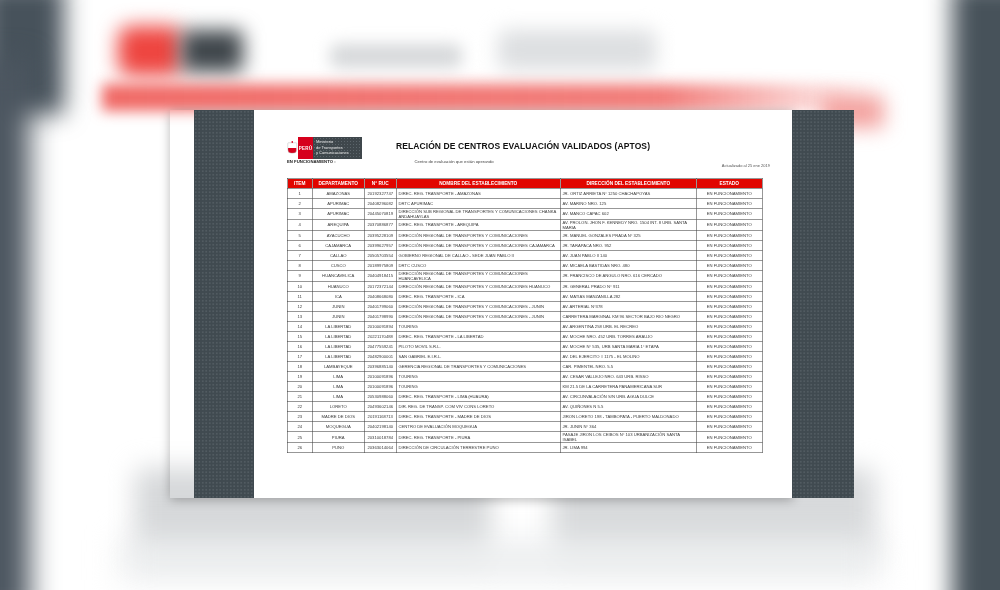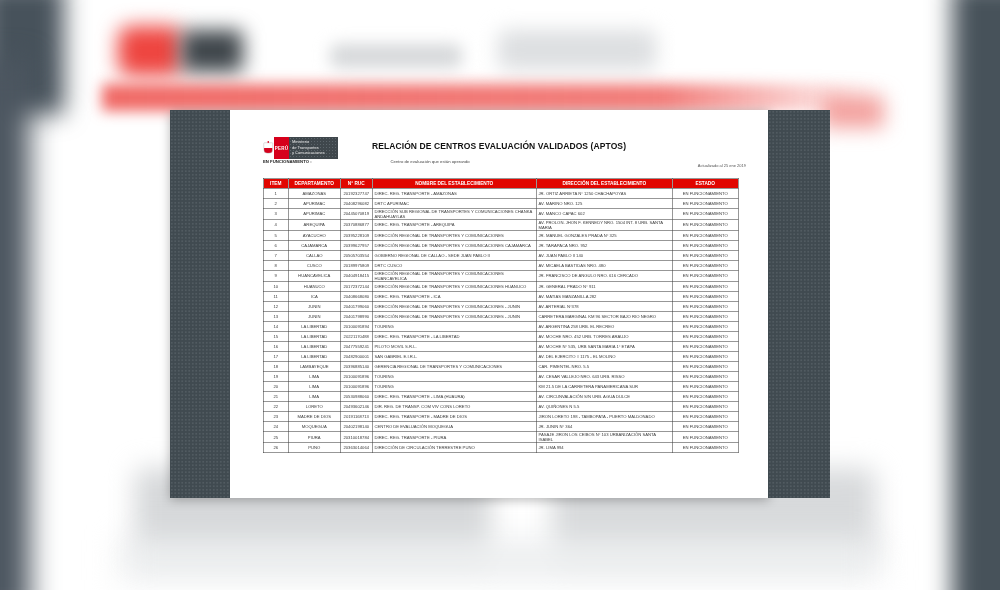--- a/index.html
+++ b/index.html
@@ -23,20 +23,21 @@
     filter:blur(7px);}
   .bg-redband2{left:822px;top:96px;width:62px;height:32px;background:rgba(240,140,136,.8);filter:blur(10px);}
   .bg-bottom1{left:135px;top:468px;width:356px;height:92px;background:#d6d8da;border-radius:10px;filter:blur(13px);}
   .bg-bottom2{left:552px;top:468px;width:324px;height:92px;background:#d8dadc;border-radius:10px;filter:blur(13px);}
   .bg-bottom-fade{left:120px;top:540px;width:760px;height:40px;background:#eceeef;filter:blur(16px);}
 
   
   .overlay{
     position:absolute;left:170px;top:110px;width:599px;height:388px;
     box-shadow:0 2px 10px rgba(0,0,0,.28);
+    padding-left:24px;
   }
   .overlay-inner{
     width:1320px;height:776px;transform:scale(.5);transform-origin:top left;
     display:flex;
   }
   .texture{
     width:120px;height:776px;flex:0 0 auto;
     background-color:#404a50;
     background-image:radial-gradient(#6b747b 1px, transparent 1.4px);
     background-size:7px 7px;

